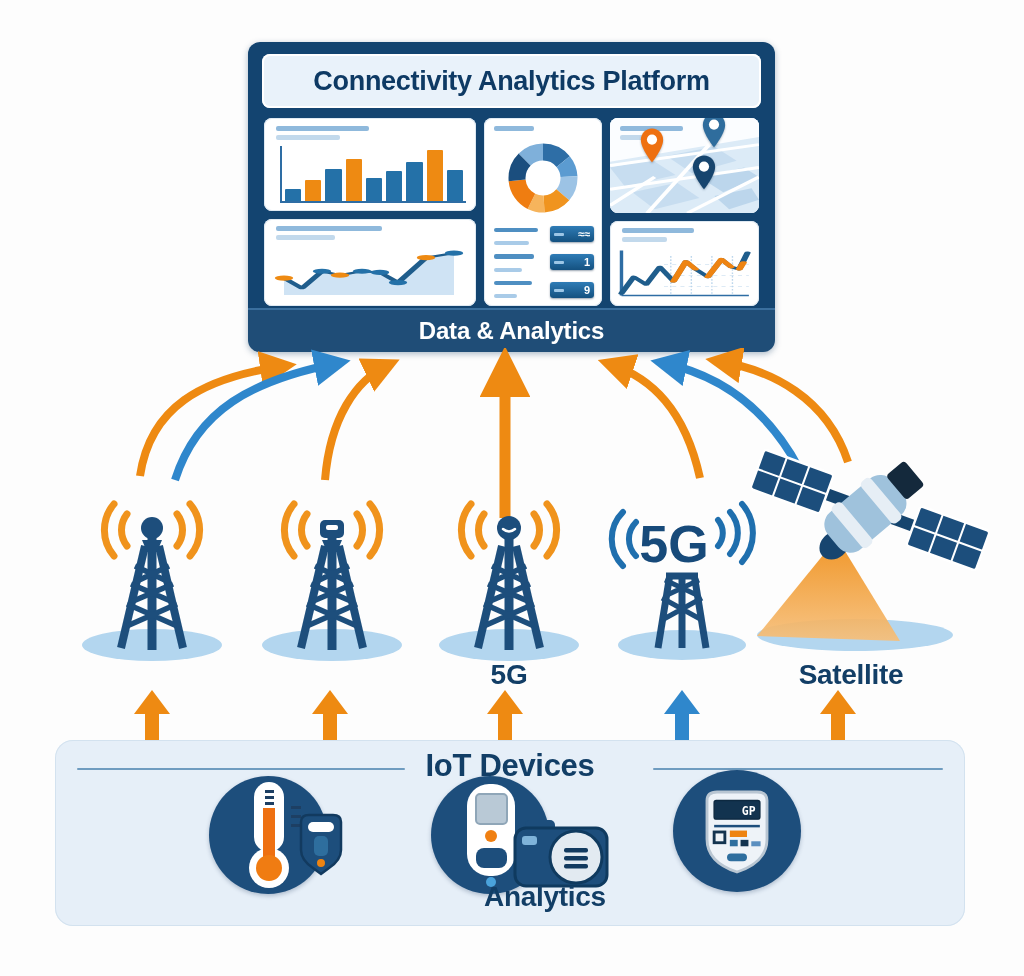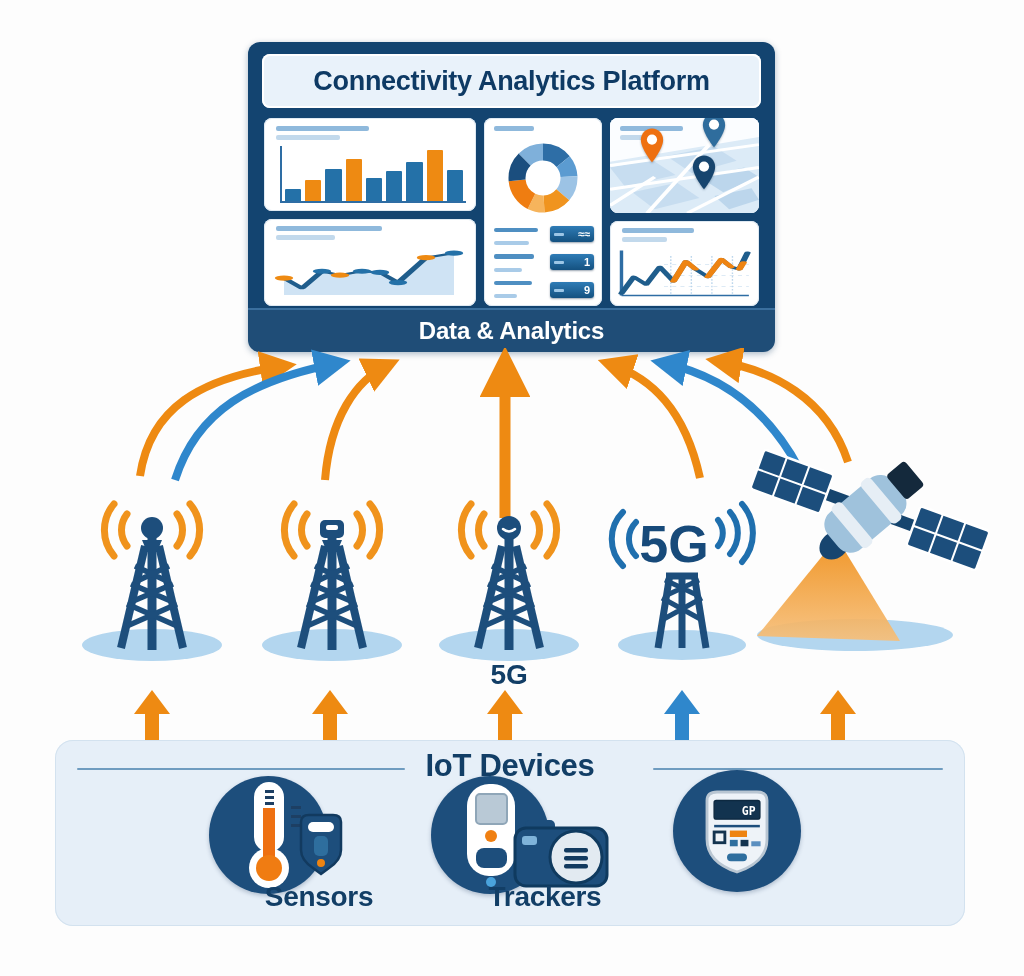--- a/index.html
+++ b/index.html
@@ -331,20 +331,21 @@
         <ellipse cx="-50" cy="4" rx="16" ry="13" fill="#17456f"></ellipse>
         <rect x="-48" y="-24" width="84" height="48" rx="16" fill="#9fc2dc"></rect>
         <rect x="-30" y="-27" width="13" height="54" rx="5" fill="#e6eef5"></rect>
         <rect x="8" y="-27" width="13" height="54" rx="5" fill="#e6eef5"></rect>
         <rect x="34" y="-16" width="24" height="32" rx="4" fill="#14293c"></rect>
       </g>
     </g>
   </svg>
 
   <div class="netlabel" style="left:444px;width:130px">5G</div>
+  <div class="netlabel" style="left:766px;width:170px">Satellite</div>
 
   <svg class="uplink" style="left:134px" viewBox="0 0 36 54">
       <path d="M18,0 L36,24 L25,24 L25,54 L11,54 L11,24 L0,24 Z" fill="#ee8a12"></path>
     </svg>
   <svg class="uplink" style="left:312px" viewBox="0 0 36 54">
       <path d="M18,0 L36,24 L25,24 L25,54 L11,54 L11,24 L0,24 Z" fill="#ee8a12"></path>
     </svg>
   <svg class="uplink" style="left:487px" viewBox="0 0 36 54">
       <path d="M18,0 L36,24 L25,24 L25,54 L11,54 L11,24 L0,24 Z" fill="#ee8a12"></path>
     </svg>
@@ -374,42 +375,41 @@
         <rect x="60" y="35" width="10" height="3"></rect>
           <rect x="60" y="44" width="10" height="3"></rect>
         </g>
     </svg>
     <svg class="gadget" style="left:238px;top:72px" width="54" height="66" viewBox="0 0 54 66">
       <path d="M8,10 Q8,3 16,3 H40 Q48,3 48,10 V38 Q48,48 36,56 L28,62 L20,56 Q8,48 8,38 Z" fill="#1d4e7c" stroke="#123a5f" stroke-width="2.5"></path>
       <rect x="15" y="10" width="26" height="10" rx="5" fill="#fff"></rect>
       <rect x="21" y="24" width="14" height="20" rx="5" fill="#2e6e9e"></rect>
       <circle cx="28" cy="51" r="4" fill="#ee8412"></circle>
     </svg>
-    <div class="devlabel" style="left:178px;width:172px">Sensors</div>
 
     <div class="dev-circle" style="left:376px;top:36px;width:118px;height:118px"></div>
     <svg class="gadget" style="left:398px;top:42px" width="76" height="110" viewBox="0 0 76 110">
       <rect x="14" y="2" width="48" height="92" rx="22" fill="#fff"></rect>
       <rect x="23" y="12" width="31" height="30" rx="4" fill="#b9c9d6" stroke="#8fa6b8" stroke-width="2"></rect>
       <circle cx="38" cy="54" r="6" fill="#f08012"></circle>
       <rect x="23" y="66" width="31" height="20" rx="8" fill="#1d4e7c"></rect>
       <circle cx="38" cy="100" r="5" fill="#4aa3dc"></circle>
     </svg>
     <svg class="gadget" style="left:458px;top:76px" width="100" height="76" viewBox="0 0 100 76">
       <rect x="12" y="4" width="30" height="16" rx="5" fill="#1d4e7c"></rect>
       <rect x="2" y="12" width="92" height="58" rx="11" fill="#1d4e7c" stroke="#0f3a5f" stroke-width="3"></rect>
       <rect x="9" y="20" width="15" height="9" rx="3" fill="#7fb3d9"></rect>
       <circle cx="63" cy="41" r="26" fill="#e2eaf1" stroke="#0f3a5f" stroke-width="3"></circle>
       <g fill="#123a5f">
           <rect x="51" y="32" width="24" height="4.5" rx="2"></rect>
           <rect x="51" y="40" width="24" height="4.5" rx="2"></rect>
           <rect x="51" y="48" width="24" height="4.5" rx="2"></rect>
         </g>
     </svg>
-    <div class="devlabel" style="left:400px;width:180px">Trackers</div>
+    <div class="devlabel" style="left:400px;width:180px">Analytics</div>
 
     <div class="dev-circle" style="left:618px;top:30px;width:128px;height:122px"></div>
     <svg class="gadget" style="left:632px;top:36px" width="100" height="112" viewBox="0 0 140 128">
       <path d="M28,20 Q28,8 42,8 H98 Q112,8 112,20 V74 Q112,106 70,120 Q28,106 28,74 Z" fill="#eef3f8" stroke="#b9c6d2" stroke-width="4"></path>
       <rect x="38" y="20" width="64" height="26" rx="3" fill="#12334f" stroke="#0d2940" stroke-width="2"></rect>
       <text x="96" y="40" text-anchor="end" font-size="16" font-weight="bold" fill="#ffffff" font-family="DejaVu Sans Mono, monospace">GP</text>
       <rect x="38" y="54" width="64" height="3.5" fill="#1d4e7c"></rect>
       <rect x="38" y="64" width="15" height="15" fill="none" stroke="#12334f" stroke-width="4"></rect>
       <rect x="60" y="62" width="24" height="9" fill="#ee8412"></rect>
       <rect x="60" y="75" width="11" height="9" fill="#2e6e9e"></rect>

